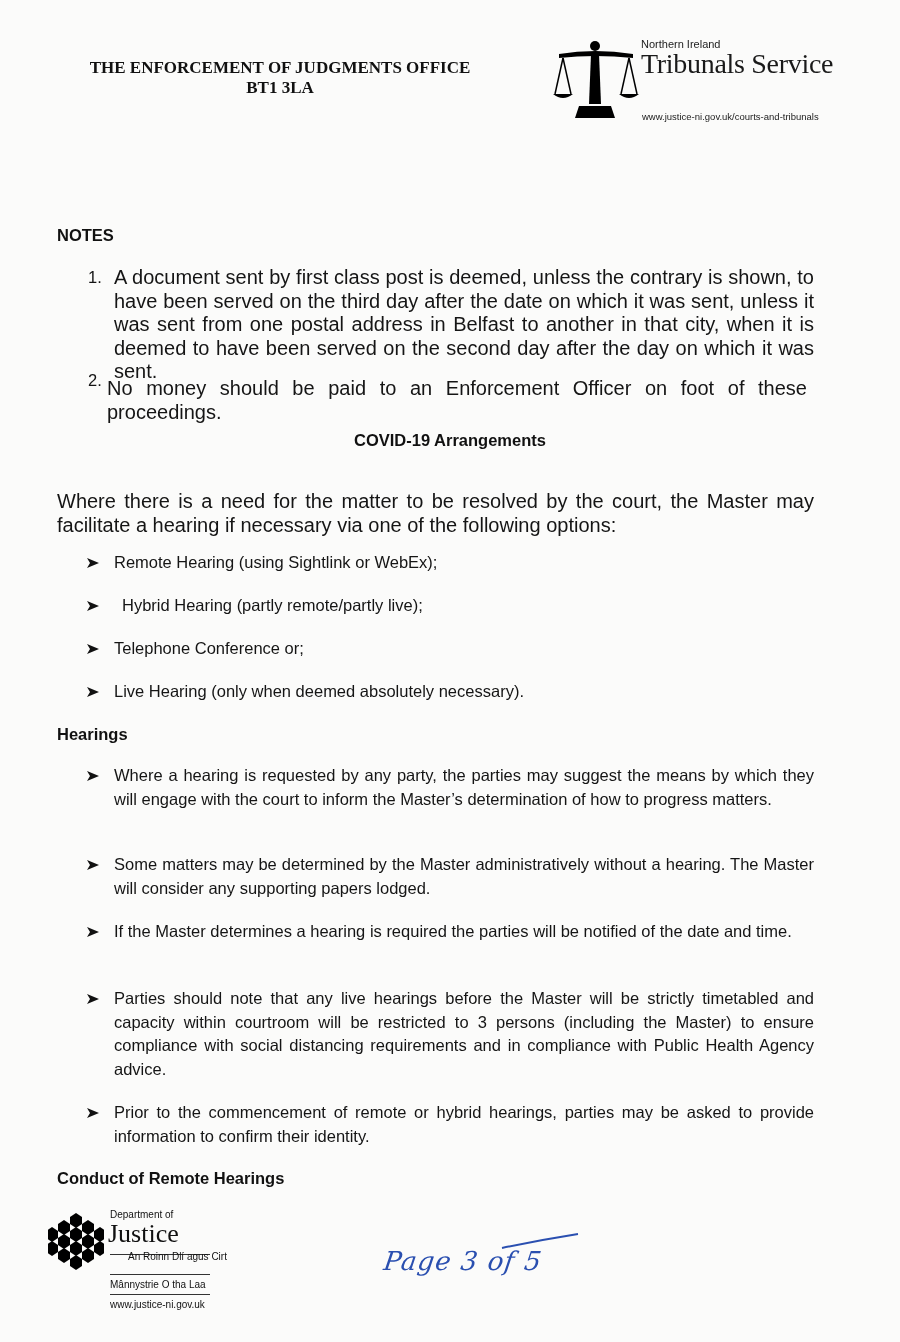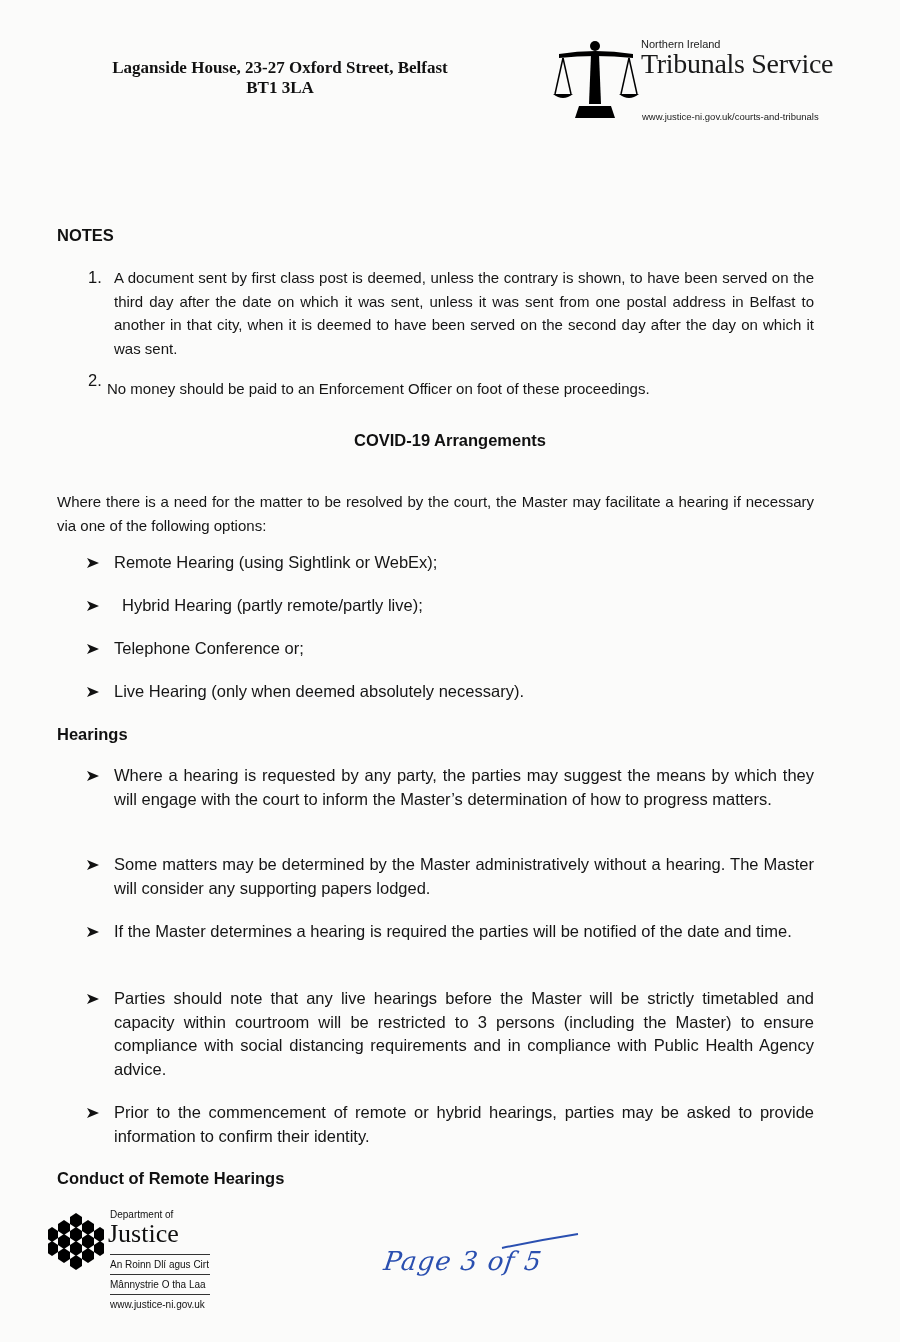--- a/index.html
+++ b/index.html
@@ -20,21 +20,21 @@
   .courts-logo { left: 553px; top: 36px; width: 320px; height: 90px; }
   .courts-logo svg.scales { position: absolute; left: 0; top: 4px; }
   .ni-label { position: absolute; left: 88px; top: 2px; font-size: 11px; color: #222; }
   .courts-name {
     position: absolute; left: 88px; top: 14px; font-family: "Liberation Serif", serif;
     font-size: 28px; line-height: 28px; color: #1a1a1a; letter-spacing: -0.3px;
   }
   .courts-url { position: absolute; left: 89px; top: 75px; font-size: 9.5px; color: #222; }
 
   .h-bold { font-weight: bold; font-size: 16.5px; color: #111; }
-  .para { font-size: 15px; line-height: 23.5px; text-align: justify; color: #151515; }
+  .para { font-size: 20px; line-height: 23.5px; text-align: justify; color: #151515; }
   .num { position: absolute; font-size: 16.5px; line-height: 23.5px; }
   .arrow {
     position: absolute; width: 14px; height: 14px;
   }
   .bullet-text { position: absolute; left: 114px; width: 700px; font-size: 16.5px; line-height: 23.5px; text-align: justify; color: #151515; }
 
   
   .doj { left: 48px; top: 1207px; width: 180px; height: 115px; }
   .doj .dept { position: absolute; left: 62px; top: 2px; font-size: 10px; color: #111; }
   .doj .justice { position: absolute; left: 60px; top: 12px; font-family: "Liberation Serif", serif; font-size: 26px; color: #111; }
@@ -47,21 +47,21 @@
   .handwriting-text {
     position: absolute; left: 4px; top: 18px;
     font-family: "DejaVu Serif", serif; font-style: italic; font-size: 26px;
     color: #2a4fb0; letter-spacing: 1px; transform: skewX(-8deg);
   }
 </style>
 </head>
 <body>
 
 <div class="abs office">
-  <div>Laganside House, 23-27 Oxford Street, Belfast</div>
+  <div>THE ENFORCEMENT OF JUDGMENTS OFFICE</div>
   <div>BT1 3LA</div>
 </div>
 
 <div class="abs courts-logo">
   <svg class="scales" width="86" height="84" viewBox="0 0 86 84">
     <circle cx="42" cy="6" r="5" fill="#000"></circle>
     <path d="M6 14 Q42 8 80 14 L80 18 Q42 14 6 18 Z" fill="#000"></path>
     <path d="M38 14 L46 14 L48 64 L36 64 Z" fill="#000"></path>
     <path d="M26 66 L58 66 L62 78 L22 78 Z" fill="#000"></path>
     <line x1="10" y1="18" x2="2" y2="54" stroke="#000" stroke-width="1.5"></line>
@@ -153,21 +153,21 @@
       <polygon points="28,28 34,32 34,39 28,43 22,39 22,32"></polygon>
       <polygon points="52,28 58,32 58,39 52,43 46,39 46,32"></polygon>
       <polygon points="16,35 22,39 22,46 16,50 10,46 10,39"></polygon>
       <polygon points="40,35 46,39 46,46 40,50 34,46 34,39"></polygon>
       <polygon points="28,42 34,46 34,53 28,57 22,53 22,46"></polygon>
     </g>
   </svg>
   <div class="dept">Department of</div>
   <div class="justice">Justice</div>
   <div class="rule" style="top:47px;"></div>
-  <div class="line" style="top:52px;">An Roinn Dlí agus Cirt</div>
+  <div class="line" style="top:44px;margin-left:18px;">An Roinn Dlí agus Cirt</div>
   <div class="rule" style="top:67px;"></div>
   <div class="line" style="top:72px;">Mânnystrie O tha Laa</div>
   <div class="rule" style="top:87px;"></div>
   <div class="line" style="top:92px;">www.justice-ni.gov.uk</div>
 </div>
 
 <div class="abs handwriting">
   <svg style="position:absolute; left:120px; top:4px;" width="80" height="20" viewBox="0 0 80 20">
     <path d="M2 16 Q40 8 78 2" stroke="#2a4fb0" stroke-width="2" fill="none"></path>
   </svg>

